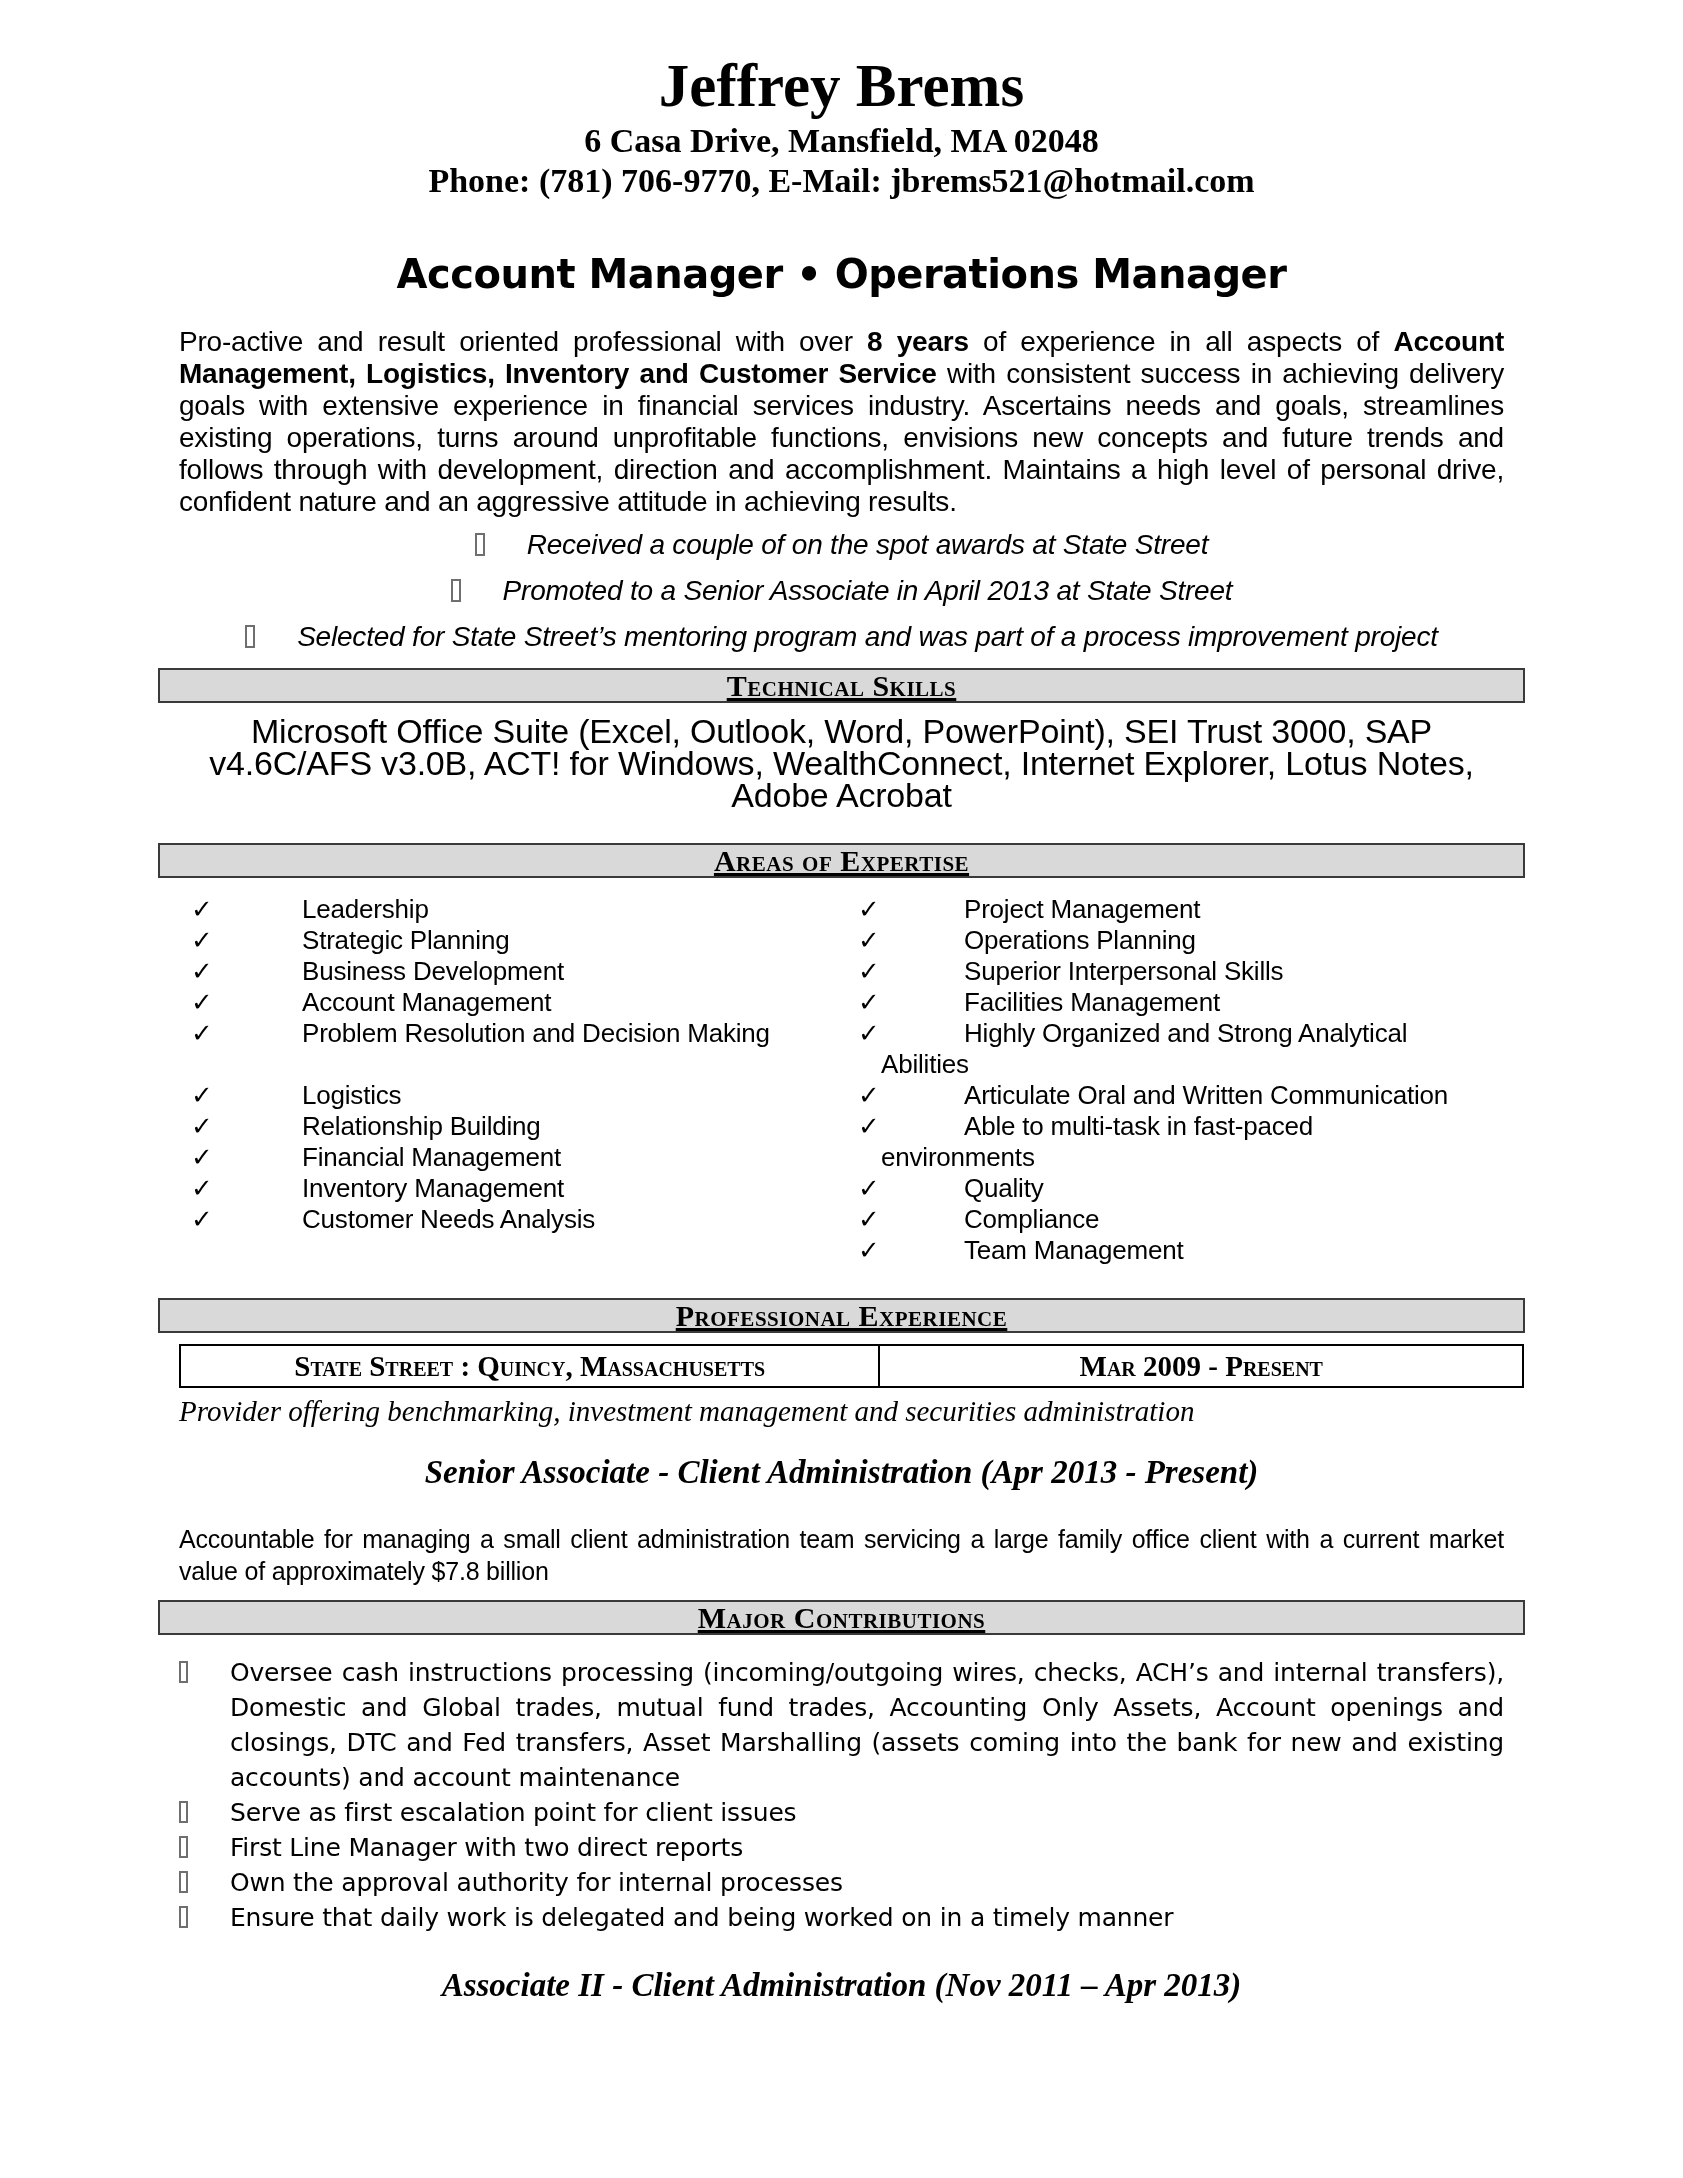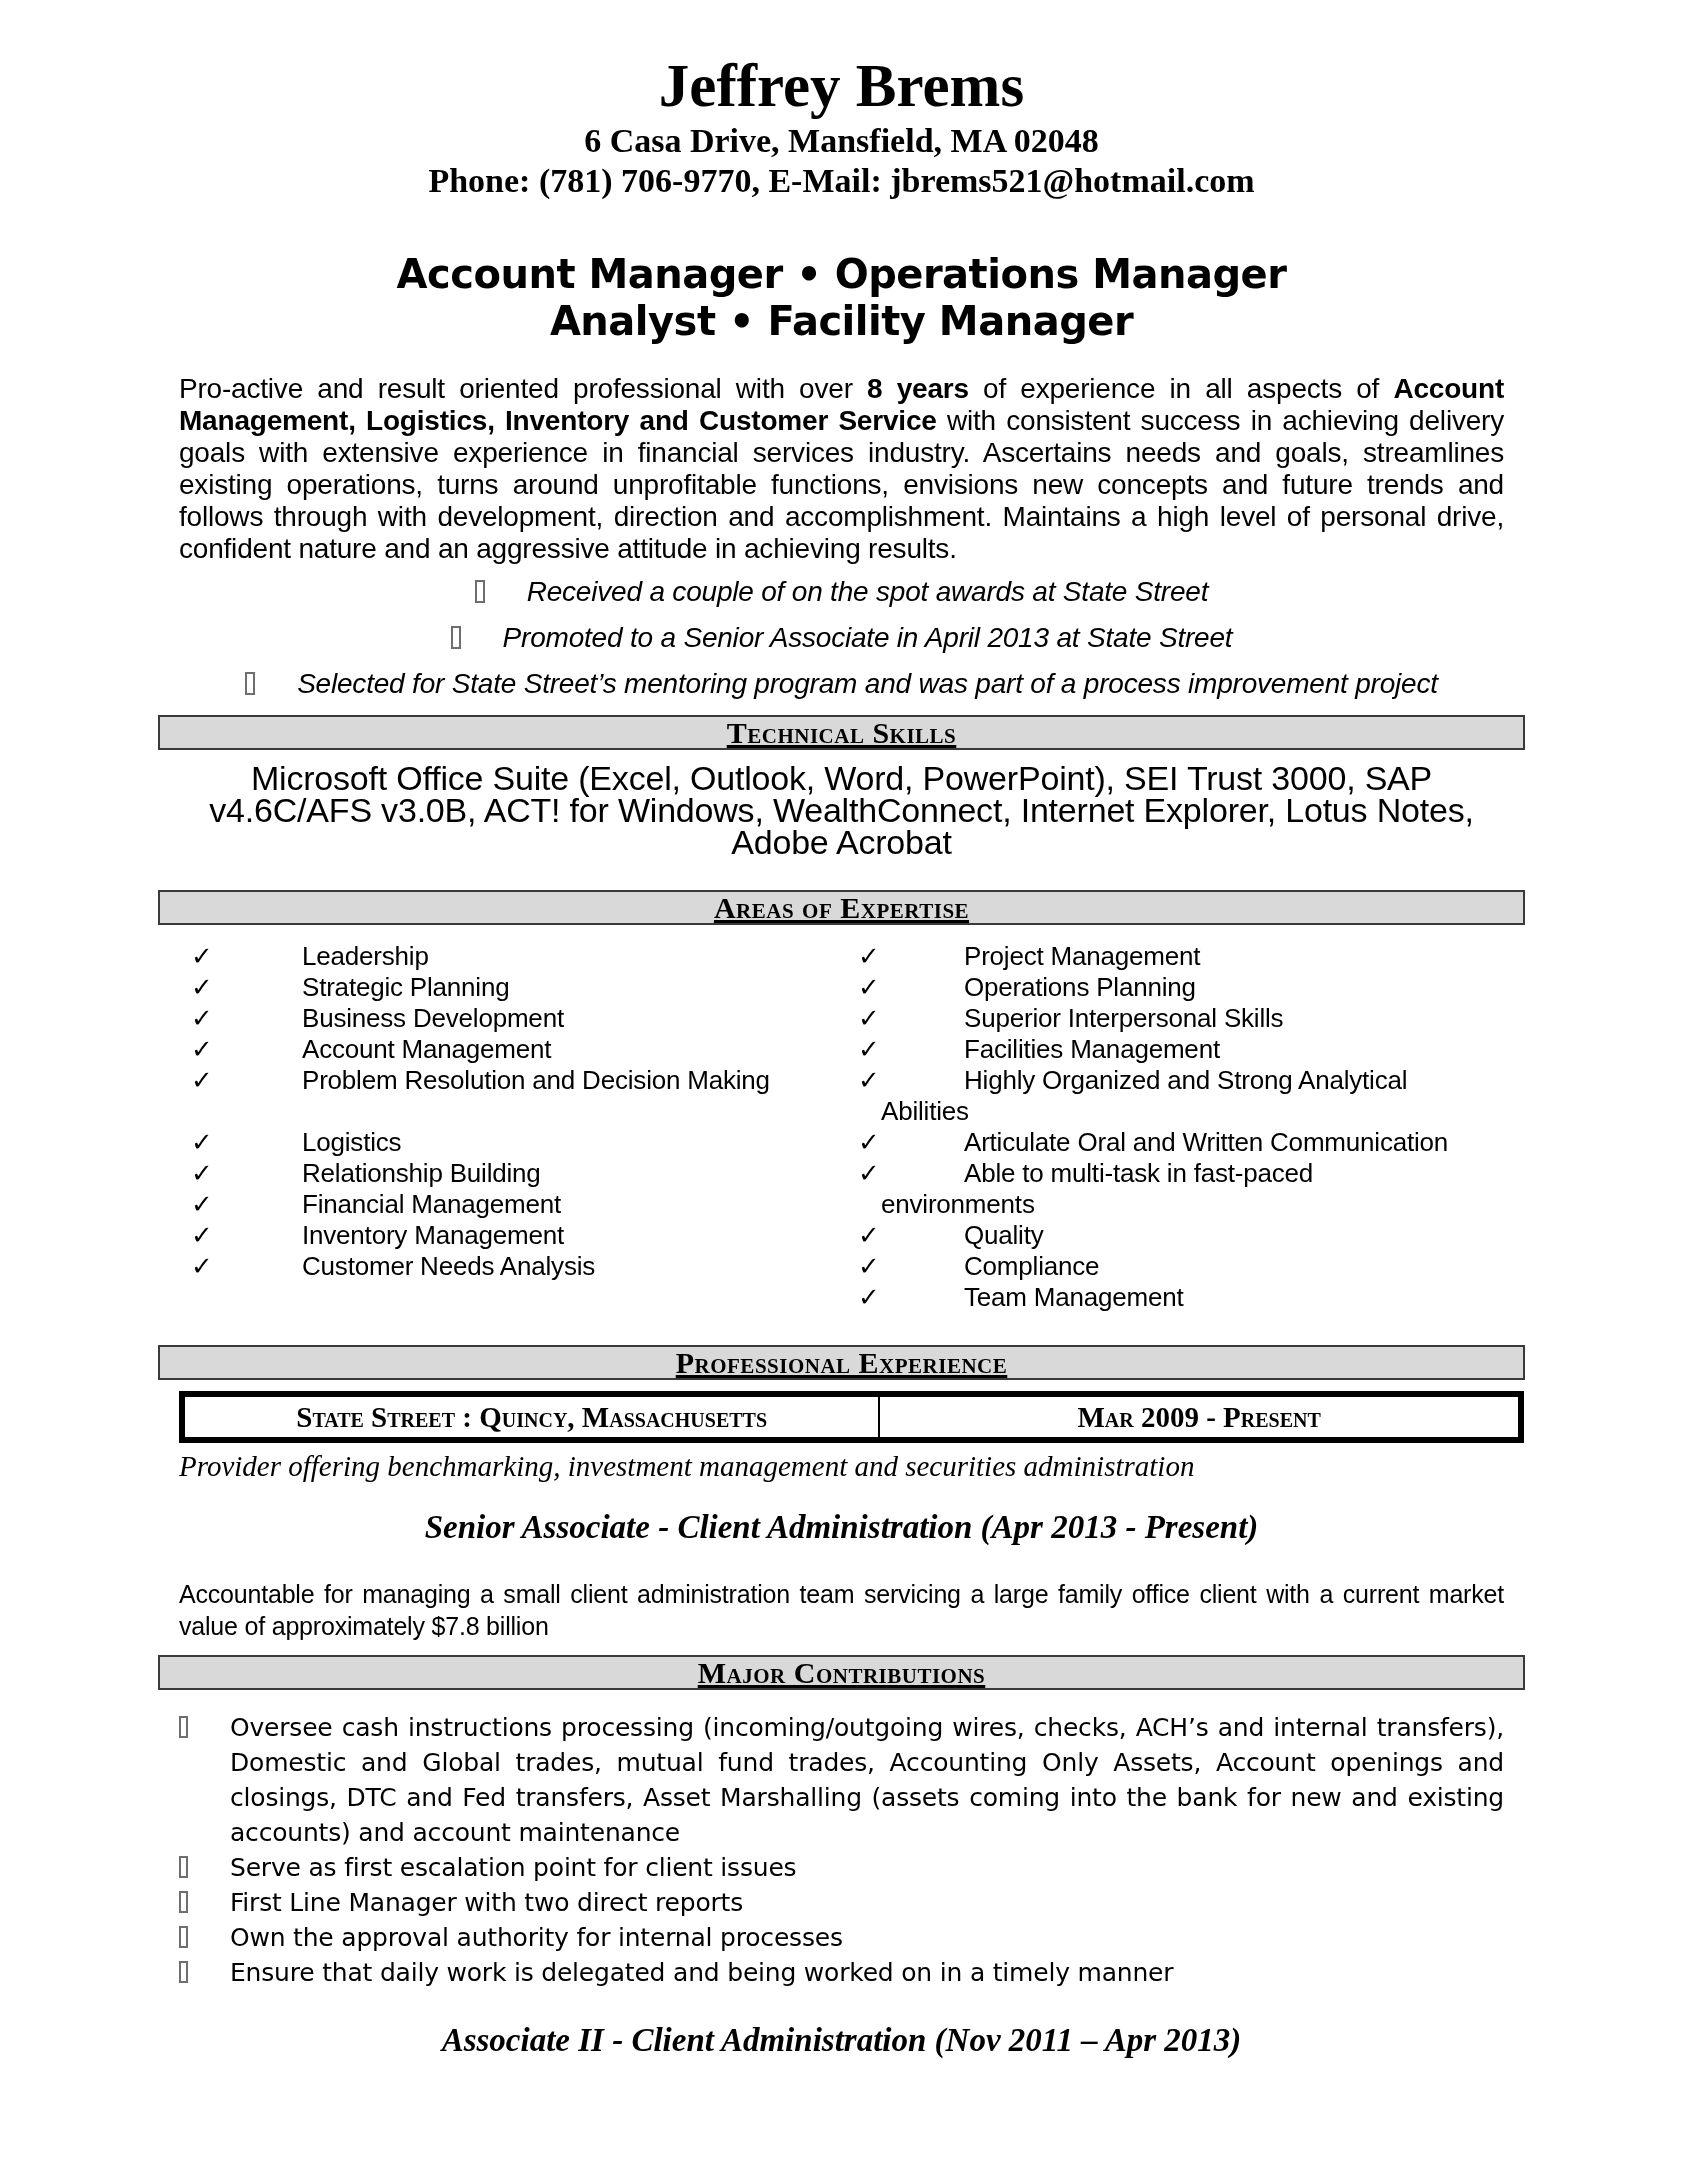--- a/index.html
+++ b/index.html
@@ -45,21 +45,21 @@
   .xi .check{position:absolute;top:0;font-size:26px;}
   .col-l .check{left:33px;}
   .col-r .check{left:27px;}
   .xi .xtext{display:block;padding-left:50px;}
   .col-l .xtext{text-indent:94px;}
   .col-r .xtext{text-indent:83px;}
   .xi .xcont{display:block;padding-left:50px;}
   .col-l .xi:nth-child(6){margin-top:31px;}
 
   
-  .xtable{margin:11px 0 0 21px;display:flex;border:6px solid #000000;box-sizing:border-box;width:1345px;}
+  .xtable{margin:11px 0 0 21px;display:flex;border:2px solid #000000;box-sizing:border-box;width:1345px;}
   .xtable .cell{font-family:"Liberation Serif", serif;font-variant:small-caps;font-weight:bold;font-size:29px;line-height:40px;text-align:center;box-sizing:border-box;}
   .cell-l{width:700px;border-right:2px solid #000;}
   .cell-r{width:642px;}
 
   .provider{margin:6px 0 0 21px;font-family:"Liberation Serif", serif;font-style:italic;font-size:29px;line-height:34px;}
 
   .role-title{font-family:"Liberation Serif", serif;font-weight:bold;font-style:italic;font-size:33px;line-height:44px;text-align:center;}
   .role1{margin-top:22px;}
   .role2{margin-top:28px;}
 
@@ -75,21 +75,20 @@
 <body>
 
 <div class="page">
 
   <div class="name">Jeffrey Brems</div>
   <div class="addr">6 Casa Drive, Mansfield, MA 02048</div>
   <div class="contact">Phone: (781) 706-9770, E-Mail: jbrems521@hotmail.com</div>
 
   <div class="headline">
     <div>Account Manager • Operations Manager</div>
-    <div>Analyst • Facility Manager</div>
   </div>
 
   <div class="summary"><span>Pro-active and result oriented professional with over </span><b>8 years</b><span> of experience in all aspects of </span><b>Account Management, Logistics, Inventory and Customer Service</b><span> with consistent success in achieving delivery goals with extensive experience in financial services industry. Ascertains needs and goals, streamlines existing operations, turns around unprofitable functions, envisions new concepts and future trends and follows through with development, direction and accomplishment. Maintains a high level of personal drive, confident nature and an aggressive attitude in achieving results.</span></div>
 
   <div class="awards">
     <div class="award">
       <span class="tofu"></span>
       <span>Received a couple of on the spot awards at State Street</span>
     </div>
     <div class="award">

